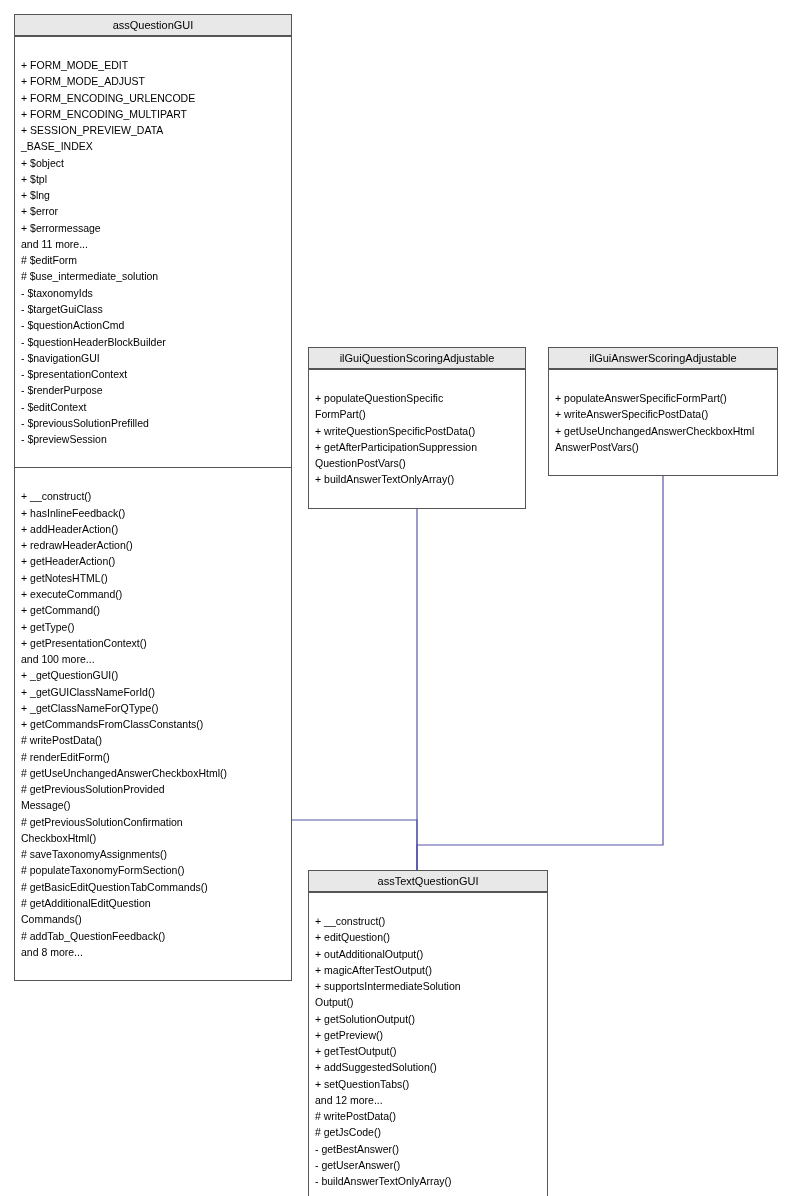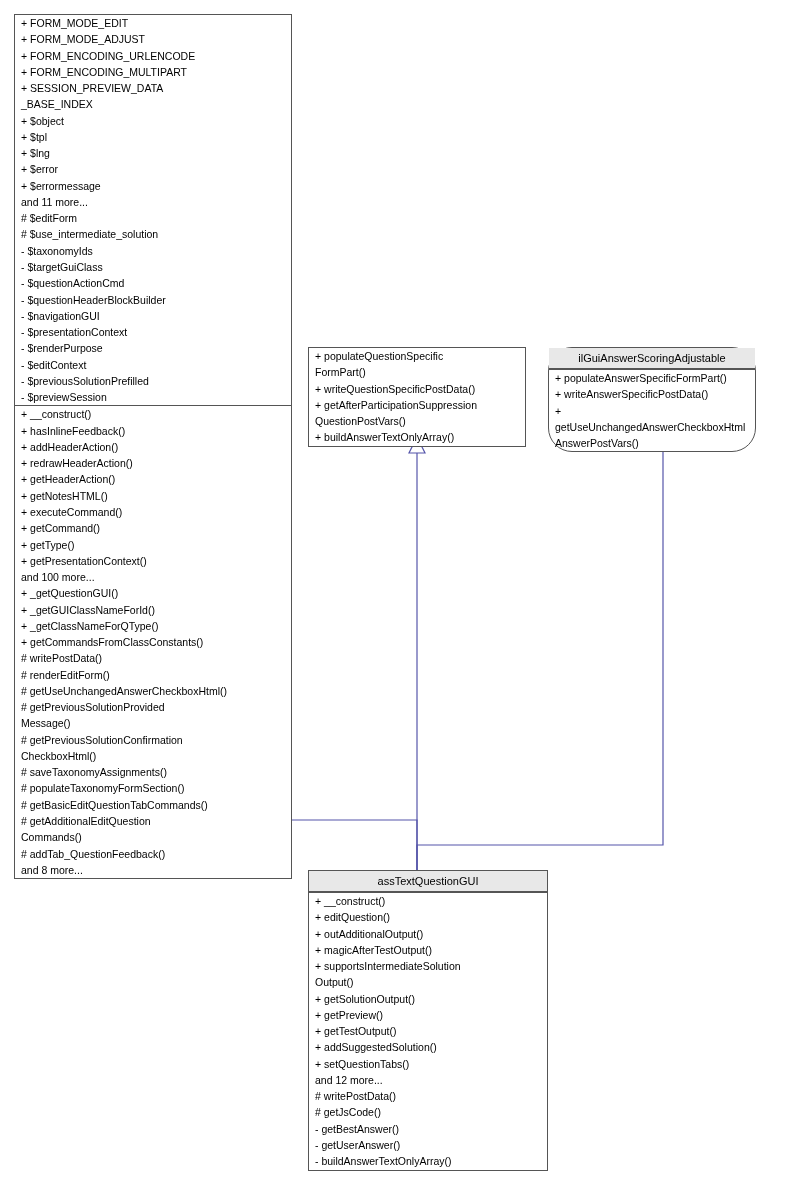--- a/index.html
+++ b/index.html
@@ -29,21 +29,21 @@
       background: #e8e8e8;
       border-bottom: 1px solid #555;
       text-align: center;
       padding: 4px 6px;
       font-weight: normal;
       font-size: 11px;
     }
 
     .uml-box .box-section {
       border-top: 1px solid #555;
-      padding: 0 6px;
+      padding: 20px 6px;
       font-size: 10.5px;
       line-height: 1.55;
       white-space: pre-wrap;
     }
 
     .uml-box .box-section:first-child {
       border-top: none;
     }
 
     svg.arrows {
@@ -69,20 +69,21 @@
     <polygon points="153,396 145,412 161,412" stroke="#5555aa" stroke-width="1.2" fill="white"></polygon>
 
     <line x1="417" y1="870" x2="417" y2="437" stroke="#5555aa" stroke-width="1.2" fill="none"></line>
     <polygon points="417,437 409,453 425,453" stroke="#5555aa" stroke-width="1.2" fill="white"></polygon>
 
     <polyline points="417,870 417,845 663,845 663,432" stroke="#5555aa" stroke-width="1.2" fill="none"></polyline>
     <polygon points="663,432 655,448 671,448" stroke="#5555aa" stroke-width="1.2" fill="white"></polygon>
   </svg>
 
   <div class="uml-box" style="left:14px; top:14px; width:278px;">
+    <div class="box-title">assQuestionGUI</div>
     <div class="box-section">+ FORM_MODE_EDIT
 + FORM_MODE_ADJUST
 + FORM_ENCODING_URLENCODE
 + FORM_ENCODING_MULTIPART
 + SESSION_PREVIEW_DATA
 _BASE_INDEX
 + $object
 + $tpl
 + $lng
 + $error
@@ -125,29 +126,30 @@
 # saveTaxonomyAssignments()
 # populateTaxonomyFormSection()
 # getBasicEditQuestionTabCommands()
 # getAdditionalEditQuestion
 Commands()
 # addTab_QuestionFeedback()
 and 8 more...</div>
   </div>
 
   <div class="uml-box" style="left:308px; top:347px; width:218px;">
+    <div class="box-title">ilGuiQuestionScoringAdjustable</div>
     <div class="box-section">+ populateQuestionSpecific
 FormPart()
 + writeQuestionSpecificPostData()
 + getAfterParticipationSuppression
 QuestionPostVars()
 + buildAnswerTextOnlyArray()</div>
   </div>
 
-  <div class="uml-box" style="left:548px; top:347px; width:208px;border-radius:24px;">
+  <div class="uml-box" style="left:548px; top:347px; width:230px;">
     <div class="box-title">ilGuiAnswerScoringAdjustable</div>
     <div class="box-section">+ populateAnswerSpecificFormPart()
 + writeAnswerSpecificPostData()
 + getUseUnchangedAnswerCheckboxHtml
 AnswerPostVars()</div>
   </div>
 
   <div class="uml-box" style="left:308px; top:870px; width:240px;">
     <div class="box-title">assTextQuestionGUI</div>
     <div class="box-section">+ __construct()

